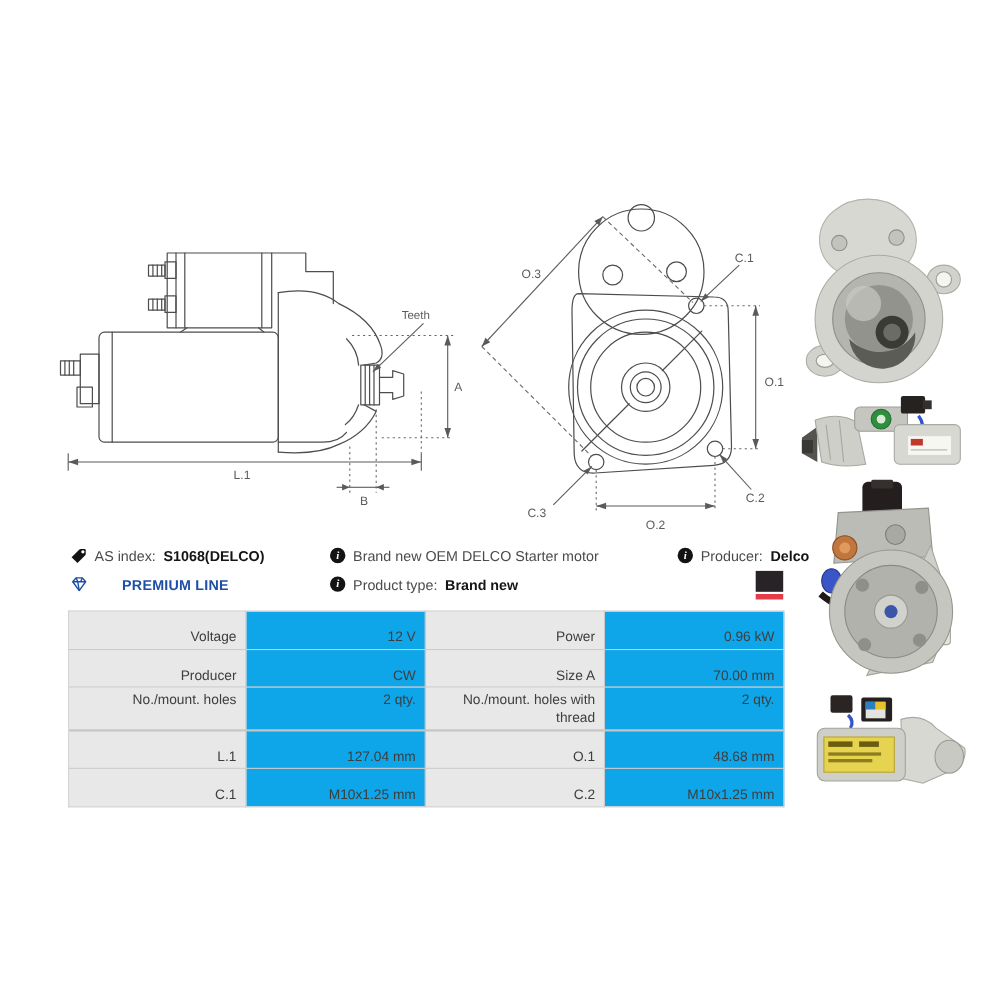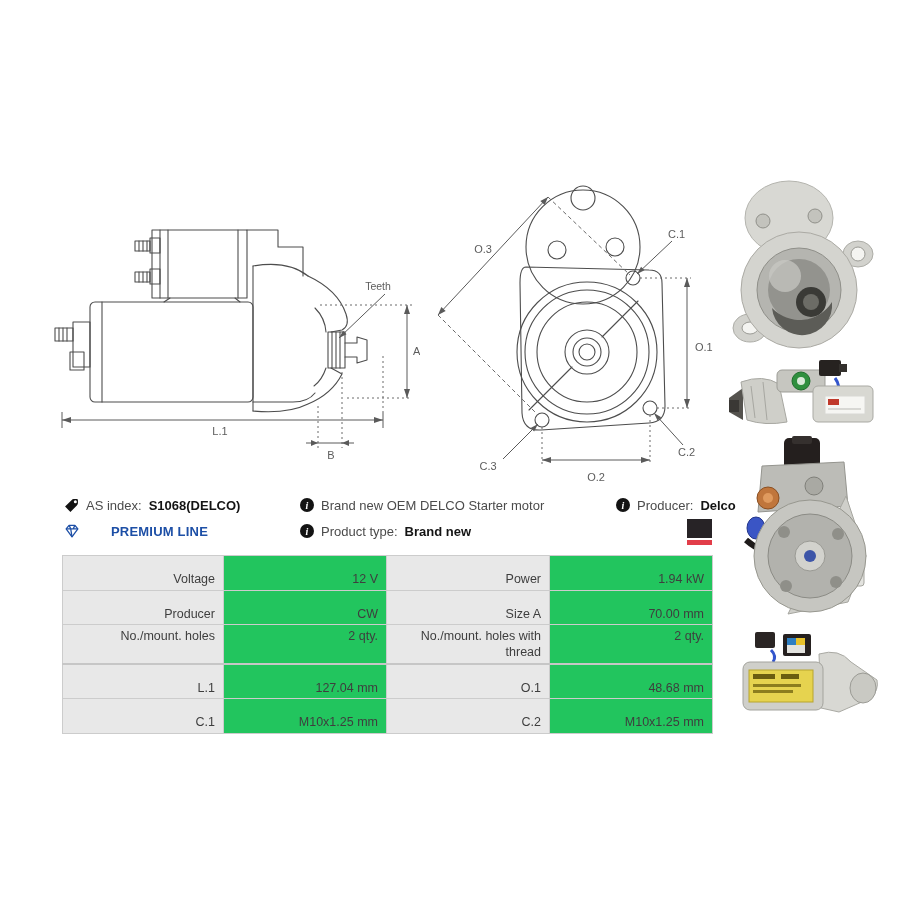--- a/index.html
+++ b/index.html
@@ -15,21 +15,21 @@
             background:#131313;color:#fff;font:italic bold 10px "Liberation Serif",serif;flex:0 0 auto;}
   .flag{position:absolute;left:687px;top:519px;width:25px;height:27px;}
   .flag .top{width:25px;height:19px;background:#272326;}
   .flag .bot{width:25px;height:5px;background:#e23d49;margin-top:2px;}
 
   
   table.spec{position:absolute;left:62px;top:555px;width:650px;border-collapse:collapse;table-layout:fixed;
              font-size:12.5px;color:#3e3e3e;}
   table.spec td{border:1px solid #cccccc;text-align:right;padding:16px 8px 2px 4px;vertical-align:middle;line-height:1.25;}
   table.spec td.lbl{background:#e8e8e8;}
-  table.spec td.val{background:#22c55e;}
+  table.spec td.val{background:#0ea5e9;}
   table.spec tr.r1,table.spec tr.r2,table.spec tr.r3,table.spec tr.r5,table.spec tr.r6{height:24px;}
   table.spec tr.r4{height:37px;}
   table.spec tr.r4 td{vertical-align:top;padding-top:4px;margin-left:40px;}
   table.spec tr.r5 td{border-top:2px solid #c6c6c6;}
 
   
   svg text{font-family:"Liberation Sans",sans-serif;fill:#5c5c5c;}
   .dim{stroke:#5a5a5a;stroke-width:1;fill:none;}
   .dash{stroke:#6a6a6a;stroke-width:1;fill:none;stroke-dasharray:4 3;}
   .dot{stroke:#6a6a6a;stroke-width:1;fill:none;stroke-dasharray:2 3;}
@@ -322,21 +322,21 @@
         <col style="width:161px">
         <col style="width:163px">
         <col style="width:163px">
         <col style="width:163px">
       </colgroup>
     <tbody>
       <tr class="r1">
         <td class="lbl">Voltage</td>
         <td class="val">12 V</td>
         <td class="lbl">Power</td>
-        <td class="val">1.94 kW</td>
+        <td class="val">0.96 kW</td>
       </tr>
       <tr class="r2">
         <td class="lbl">Producer</td>
         <td class="val">CW</td>
         <td class="lbl">Size A</td>
         <td class="val">70.00 mm</td>
       </tr>
       <tr class="r4">
         <td class="lbl">No./mount. holes</td>
         <td class="val">2 qty.</td>

